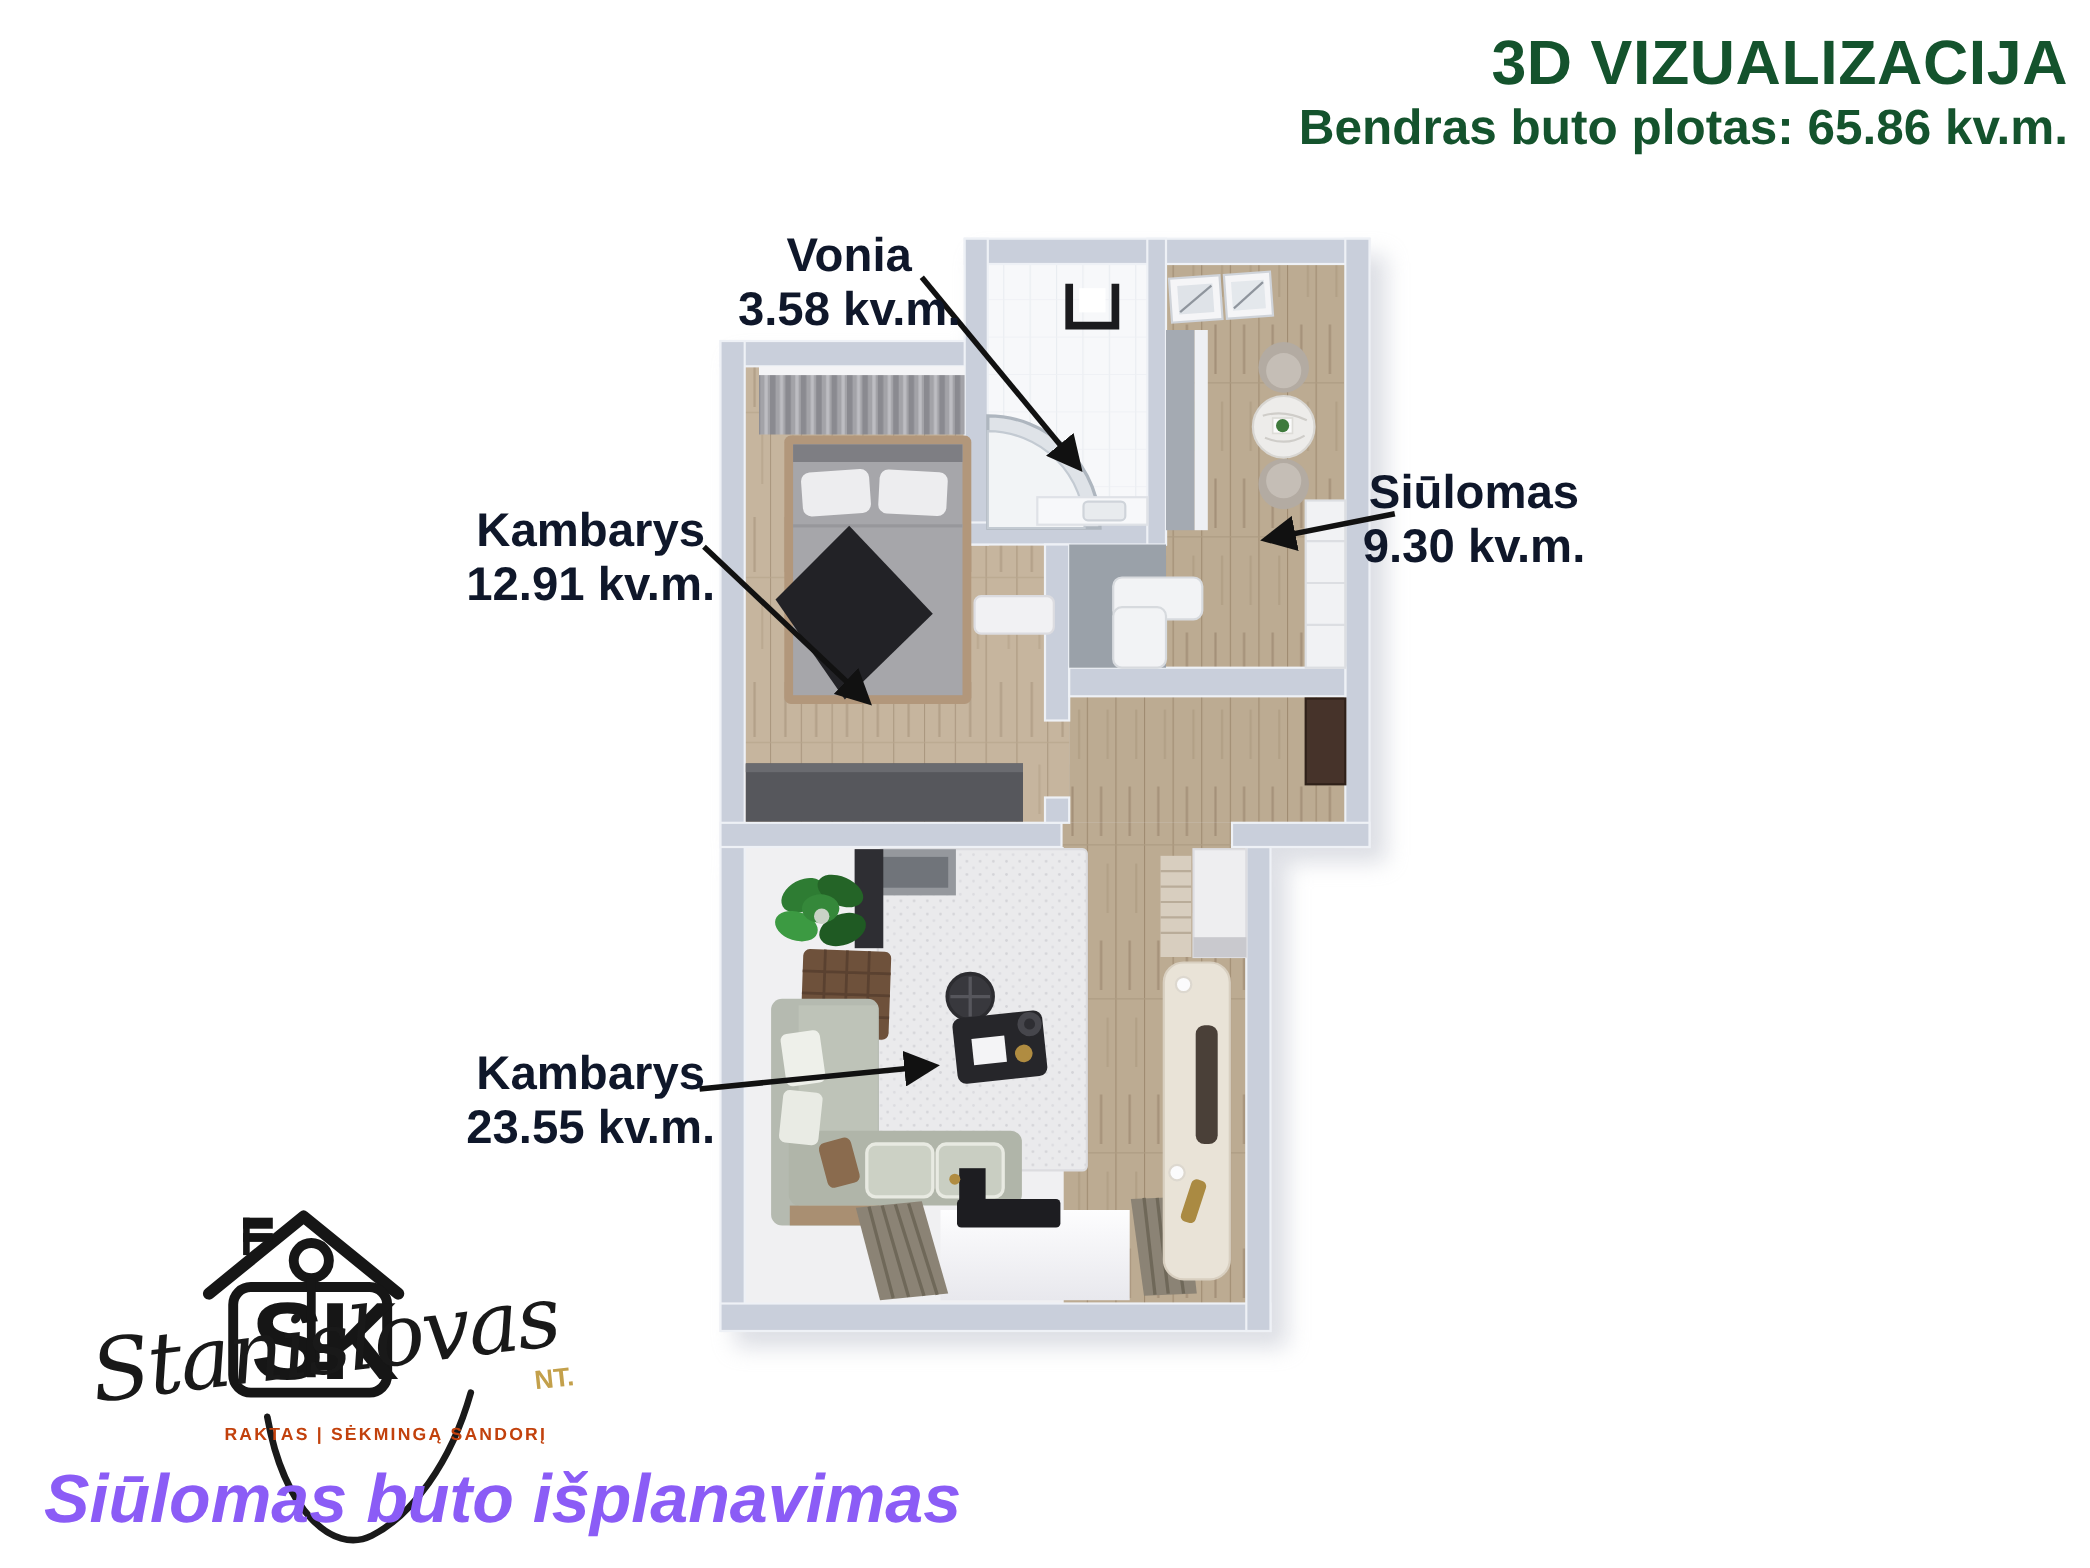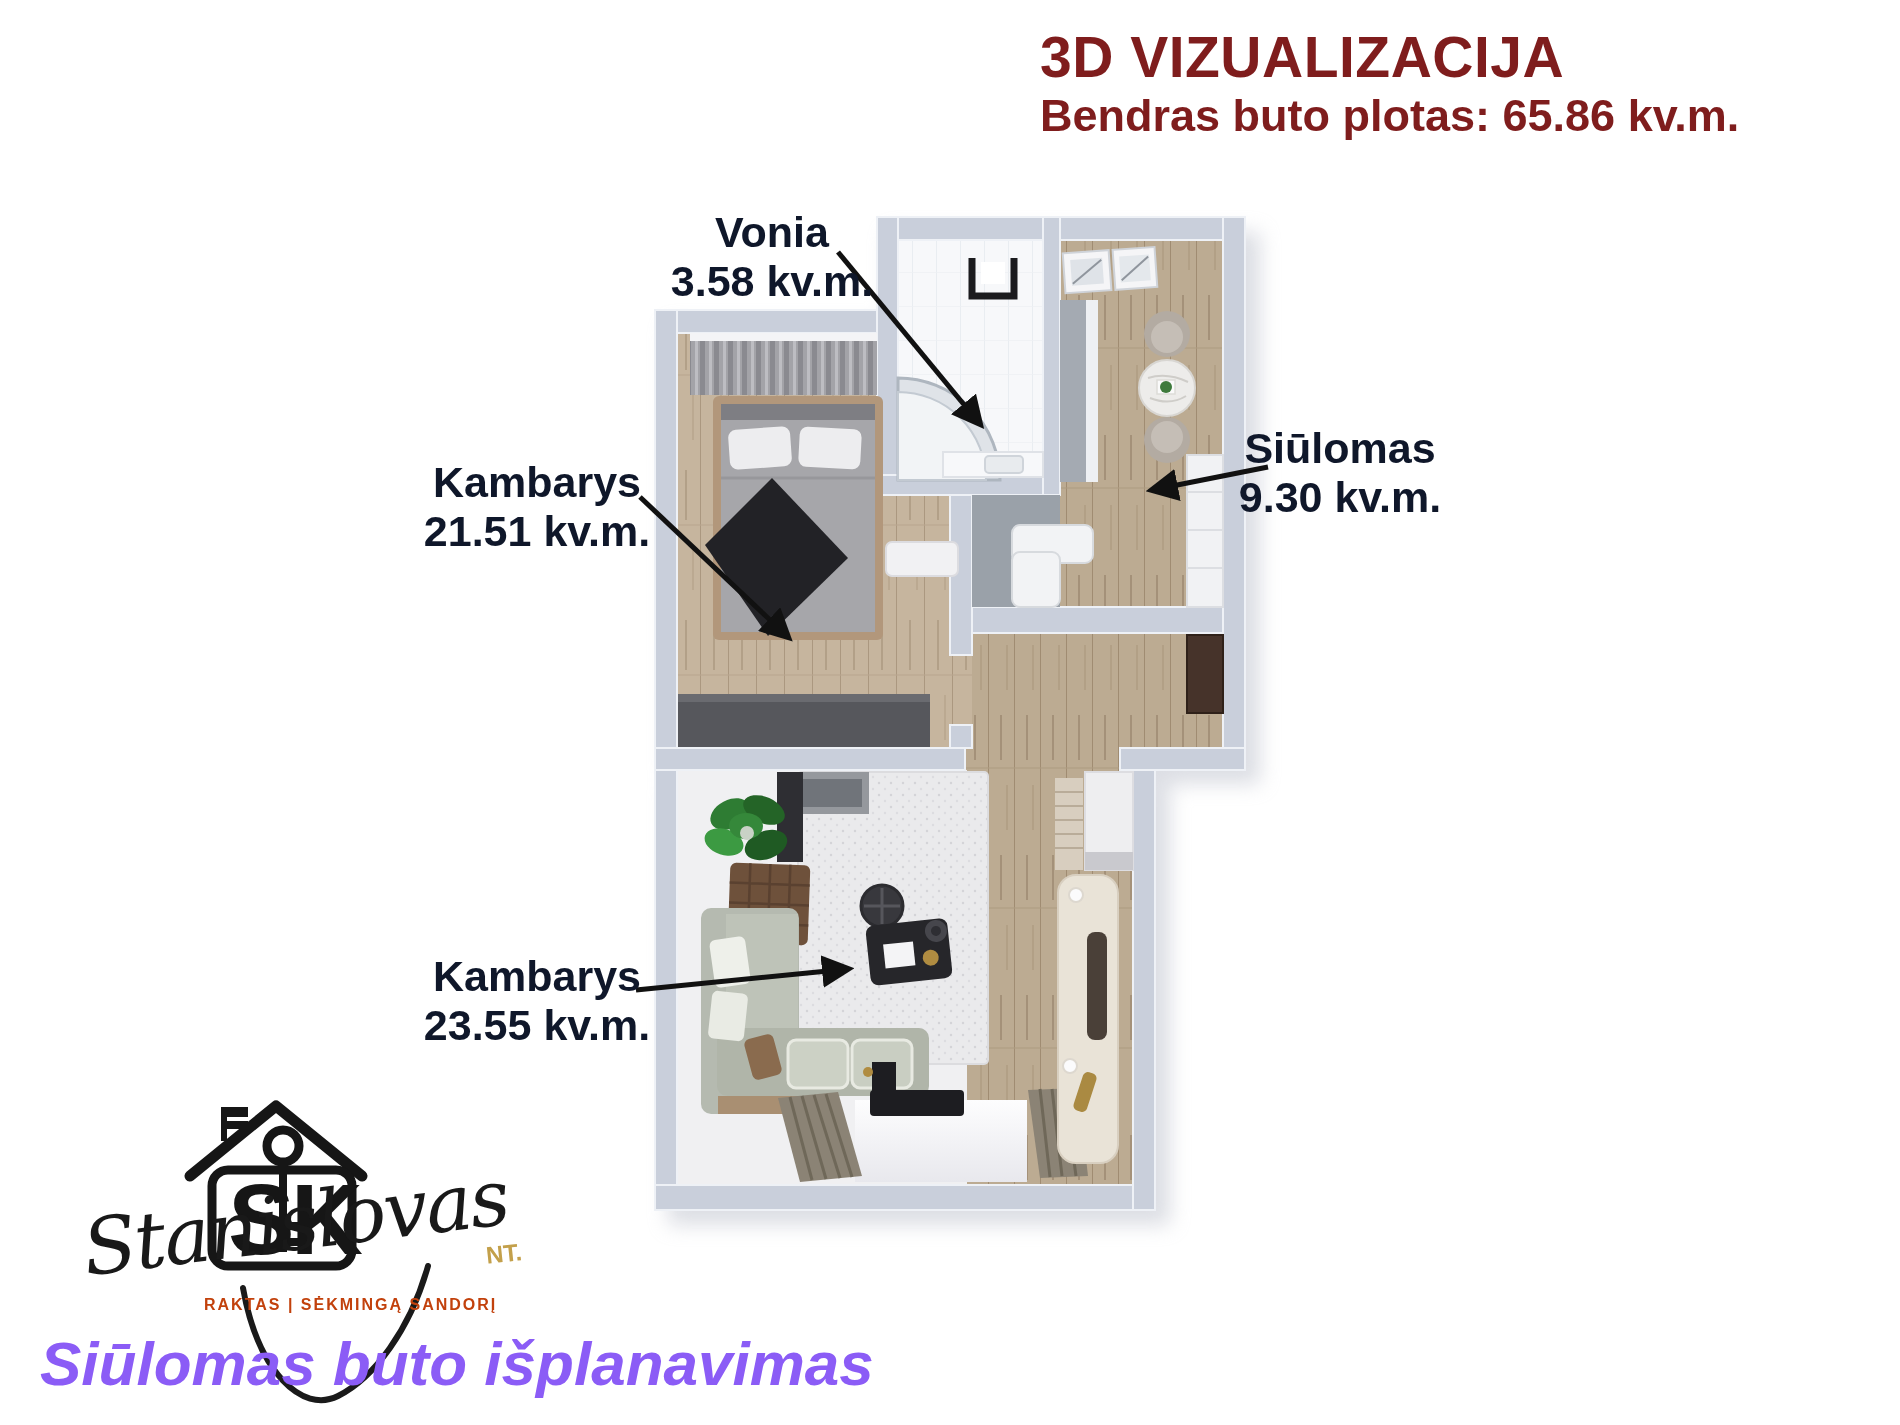--- a/index.html
+++ b/index.html
@@ -1,19 +1,19 @@
 <!DOCTYPE html>
 <html><head>
 <meta charset="utf-8">
 <style>
   html,body{margin:0;padding:0;background:#ffffff;}
   #stage{position:relative;width:1900px;height:1425px;background:#ffffff;overflow:hidden;
          font-family:"Liberation Sans",sans-serif;}
   #plan-svg{position:absolute;left:0;top:0;width:1900px;height:1425px;}
-  .hdr{position:absolute;left:1040px;top:26px;width:840px;text-align:left;color:#7f1d1d;}
+  .hdr{position:absolute;left:1040px;top:26px;width:840px;text-align:right;color:#14532d;}
   .hdr .t1{font-size:57px;font-weight:bold;letter-spacing:.5px;line-height:1.12;}
   .hdr .t2{font-size:45px;font-weight:bold;line-height:1.15;}
   .lbl{position:absolute;width:340px;text-align:center;color:#0f172a;font-weight:bold;
        font-size:43px;line-height:1.14;}
   .lbl .nm{display:block;}
   .lbl .ar{display:block;}
   #lbl-vonia{left:602px;top:208px;}
   #lbl-kambarys1{left:367px;top:458px;}
   #lbl-virtuve{left:1170px;top:424px;}
   #lbl-kambarys2{left:367px;top:952px;}
@@ -292,21 +292,21 @@
     <div class="t1">3D VIZUALIZACIJA</div>
     <div class="t2">Bendras buto plotas: 65.86 kv.m.</div>
   </div>
 
   <div class="lbl" id="lbl-vonia">
     <span class="nm">Vonia</span>
     <span class="ar">3.58 kv.m.</span>
   </div>
   <div class="lbl" id="lbl-kambarys1">
     <span class="nm">Kambarys</span>
-    <span class="ar">21.51 kv.m.</span>
+    <span class="ar">12.91 kv.m.</span>
   </div>
   <div class="lbl" id="lbl-virtuve">
     <span class="nm">Siūlomas</span>
     <span class="ar">9.30 kv.m.</span>
   </div>
   <div class="lbl" id="lbl-kambarys2">
     <span class="nm">Kambarys</span>
     <span class="ar">23.55 kv.m.</span>
   </div>
 

